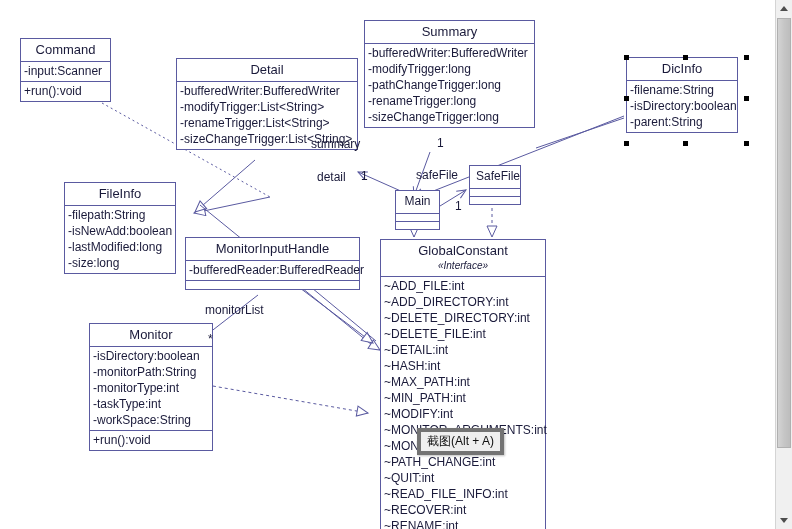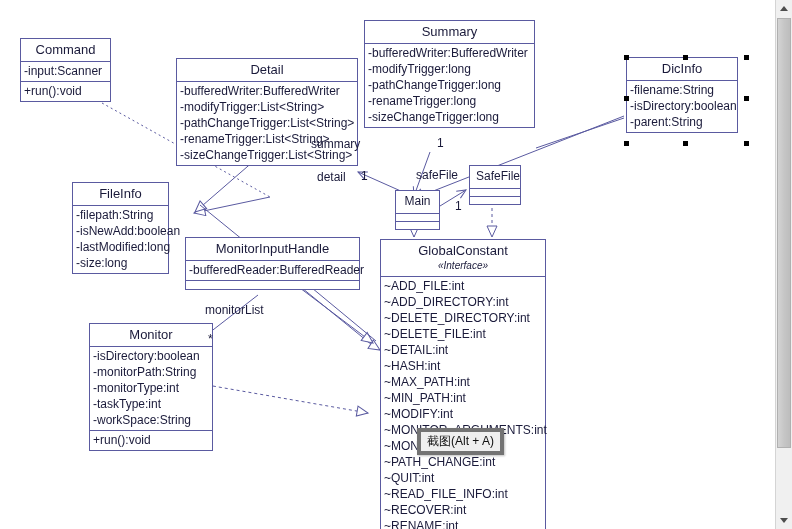--- a/index.html
+++ b/index.html
@@ -192,21 +192,20 @@
       <div class="uml-ops">
         <div class="uml-row">+run():void</div>
       </div>
     </div>
 
     <div class="uml-class" style="left:176px; top:58px; width:182px;">
       <div class="uml-name">Detail</div>
       <div class="uml-attrs nolast">
         <div class="uml-row">-bufferedWriter:BufferedWriter</div>
         <div class="uml-row">-modifyTrigger:List&lt;String&gt;</div>
-        <div class="uml-row">-pathChangeTrigger:List&lt;String&gt;</div>
         <div class="uml-row">-renameTrigger:List&lt;String&gt;</div>
         <div class="uml-row">-sizeChangeTrigger:List&lt;String&gt;</div>
       </div>
     </div>
 
     <div class="uml-class" style="left:364px; top:20px; width:171px;">
       <div class="uml-name">Summary</div>
       <div class="uml-attrs nolast">
         <div class="uml-row">-bufferedWriter:BufferedWriter</div>
         <div class="uml-row">-modifyTrigger:long</div>
@@ -227,21 +226,21 @@
 
     <div class="handle" style="left:624px; top:55px;"></div>
     <div class="handle" style="left:683px; top:55px;"></div>
     <div class="handle" style="left:744px; top:55px;"></div>
     <div class="handle" style="left:624px; top:96px;"></div>
     <div class="handle" style="left:744px; top:96px;"></div>
     <div class="handle" style="left:624px; top:141px;"></div>
     <div class="handle" style="left:683px; top:141px;"></div>
     <div class="handle" style="left:744px; top:141px;"></div>
 
-    <div class="uml-class" style="left:72px; top:182px; width:97px;">
+    <div class="uml-class" style="left:64px; top:182px; width:112px;">
       <div class="uml-name">FileInfo</div>
       <div class="uml-attrs nolast">
         <div class="uml-row">-filepath:String</div>
         <div class="uml-row">-isNewAdd:boolean</div>
         <div class="uml-row">-lastModified:long</div>
         <div class="uml-row">-size:long</div>
       </div>
     </div>
 
     <div class="uml-class" style="left:185px; top:237px; width:175px;">

